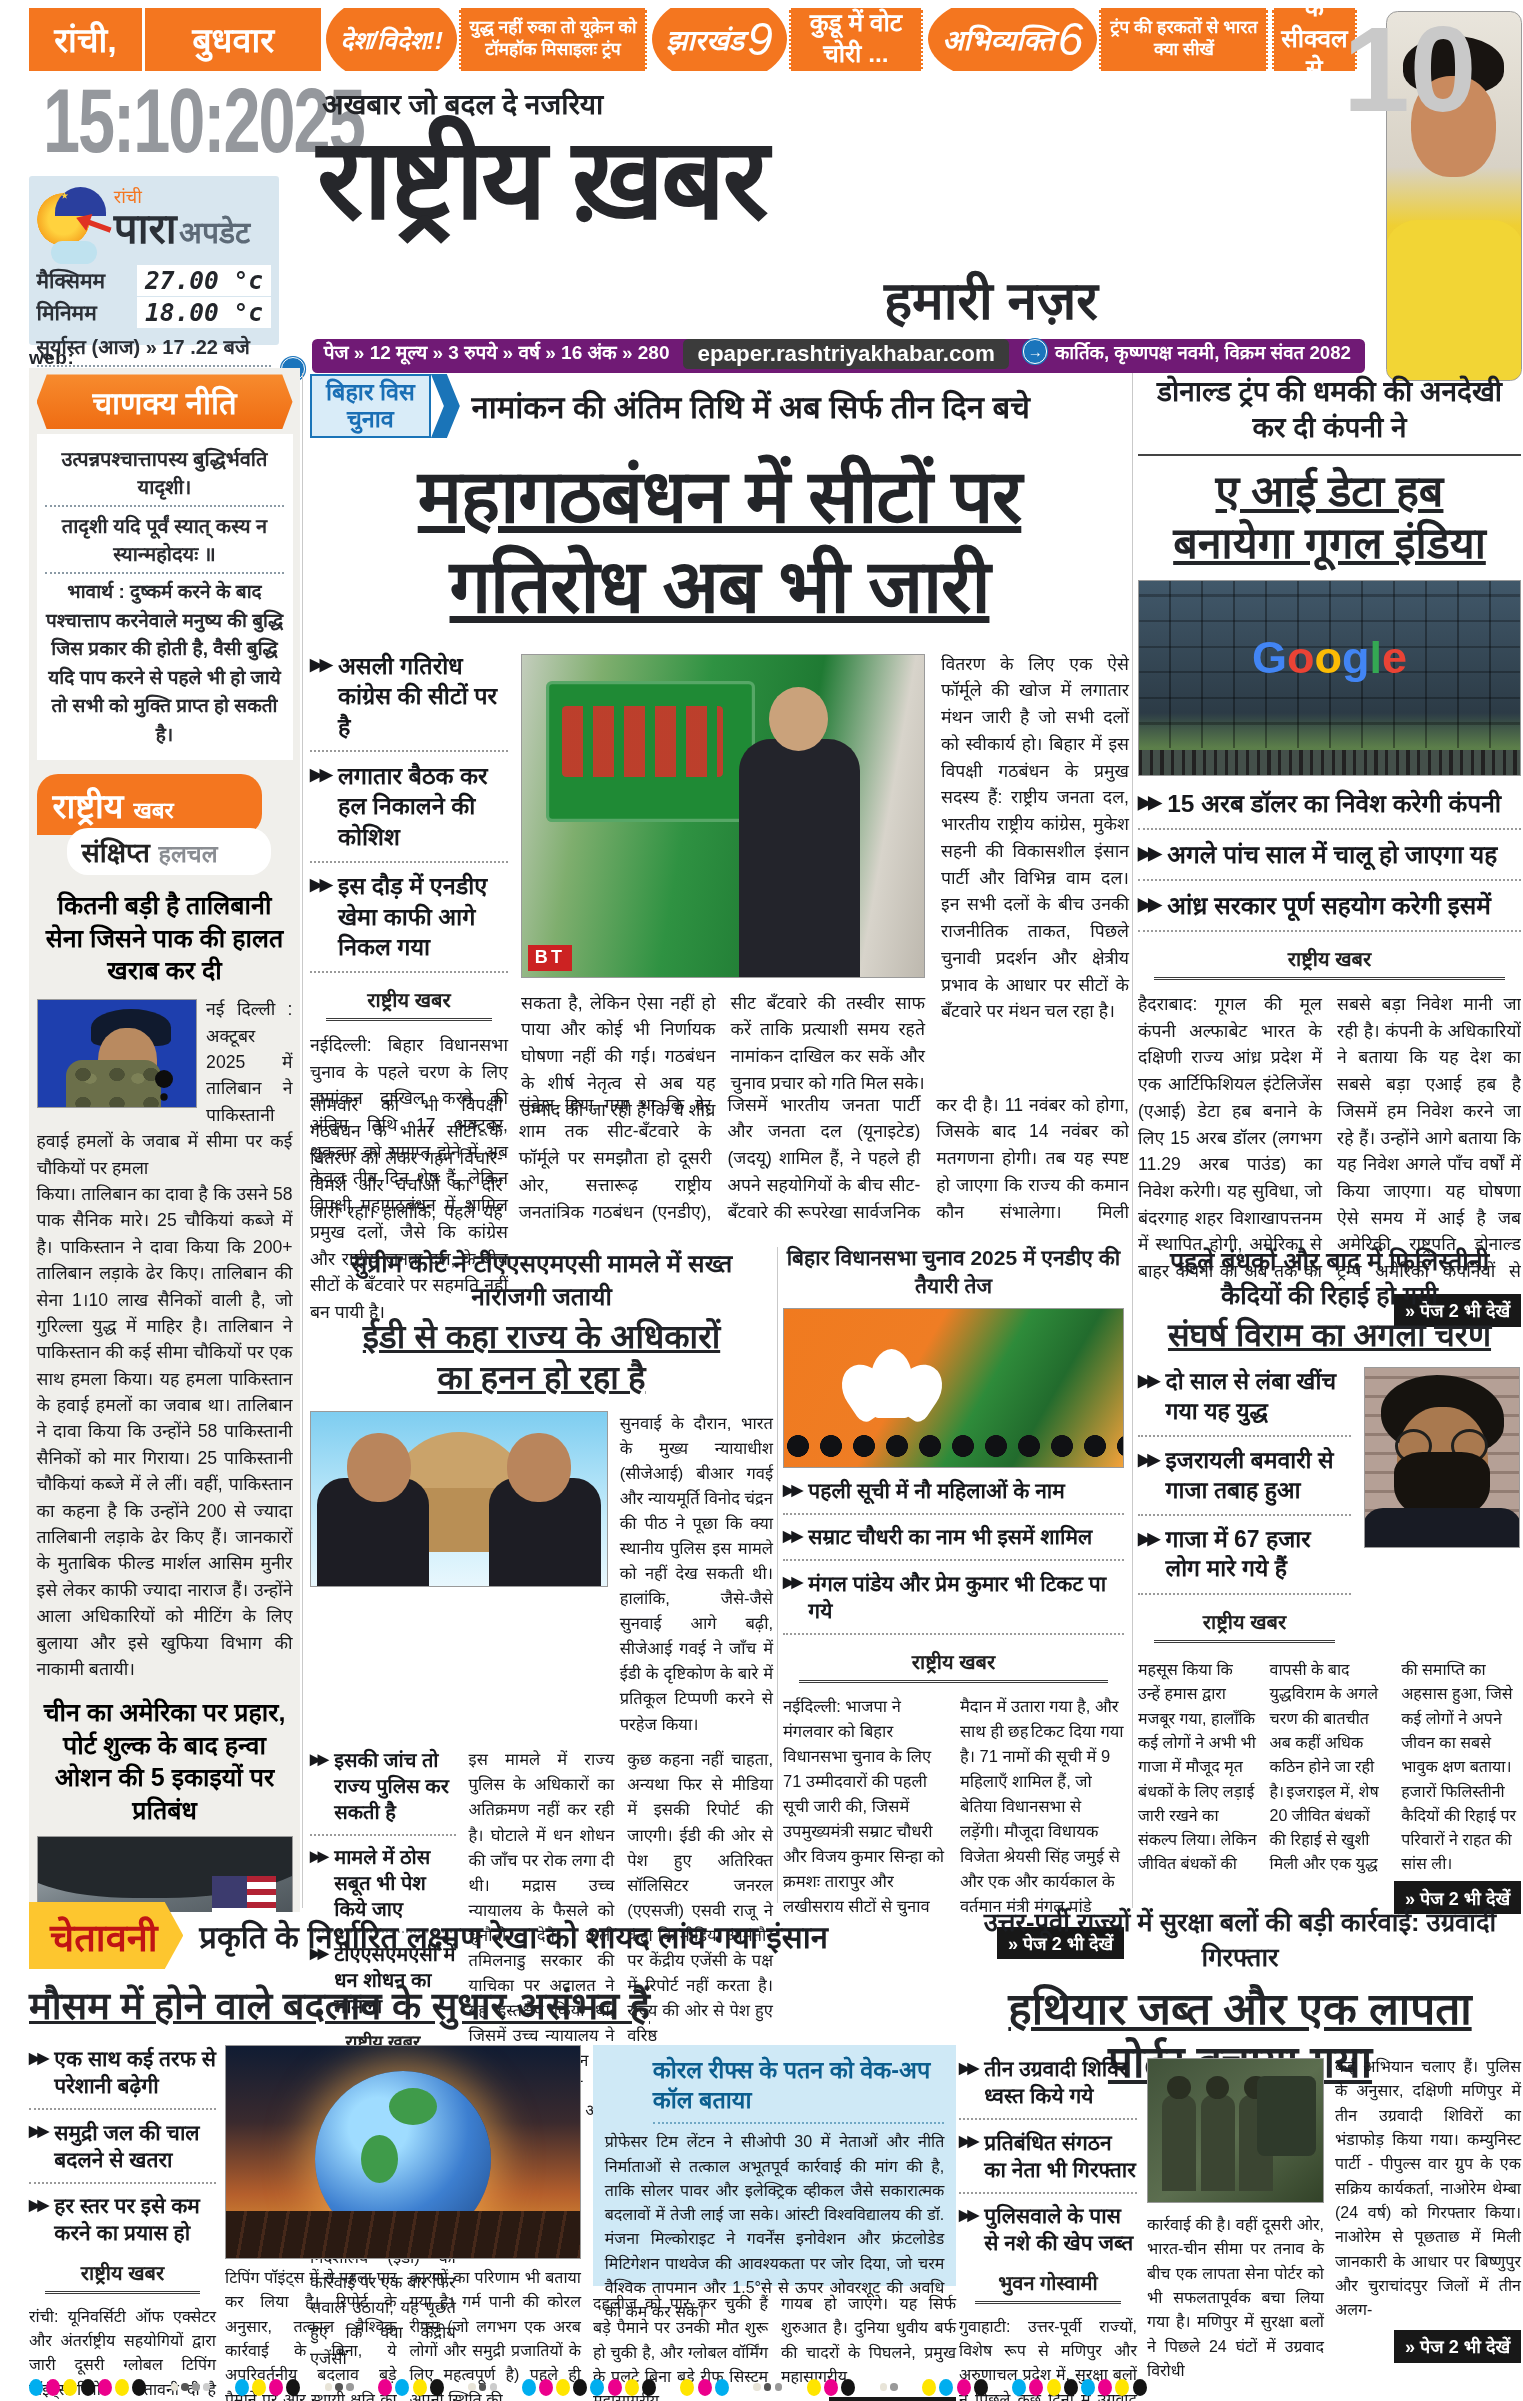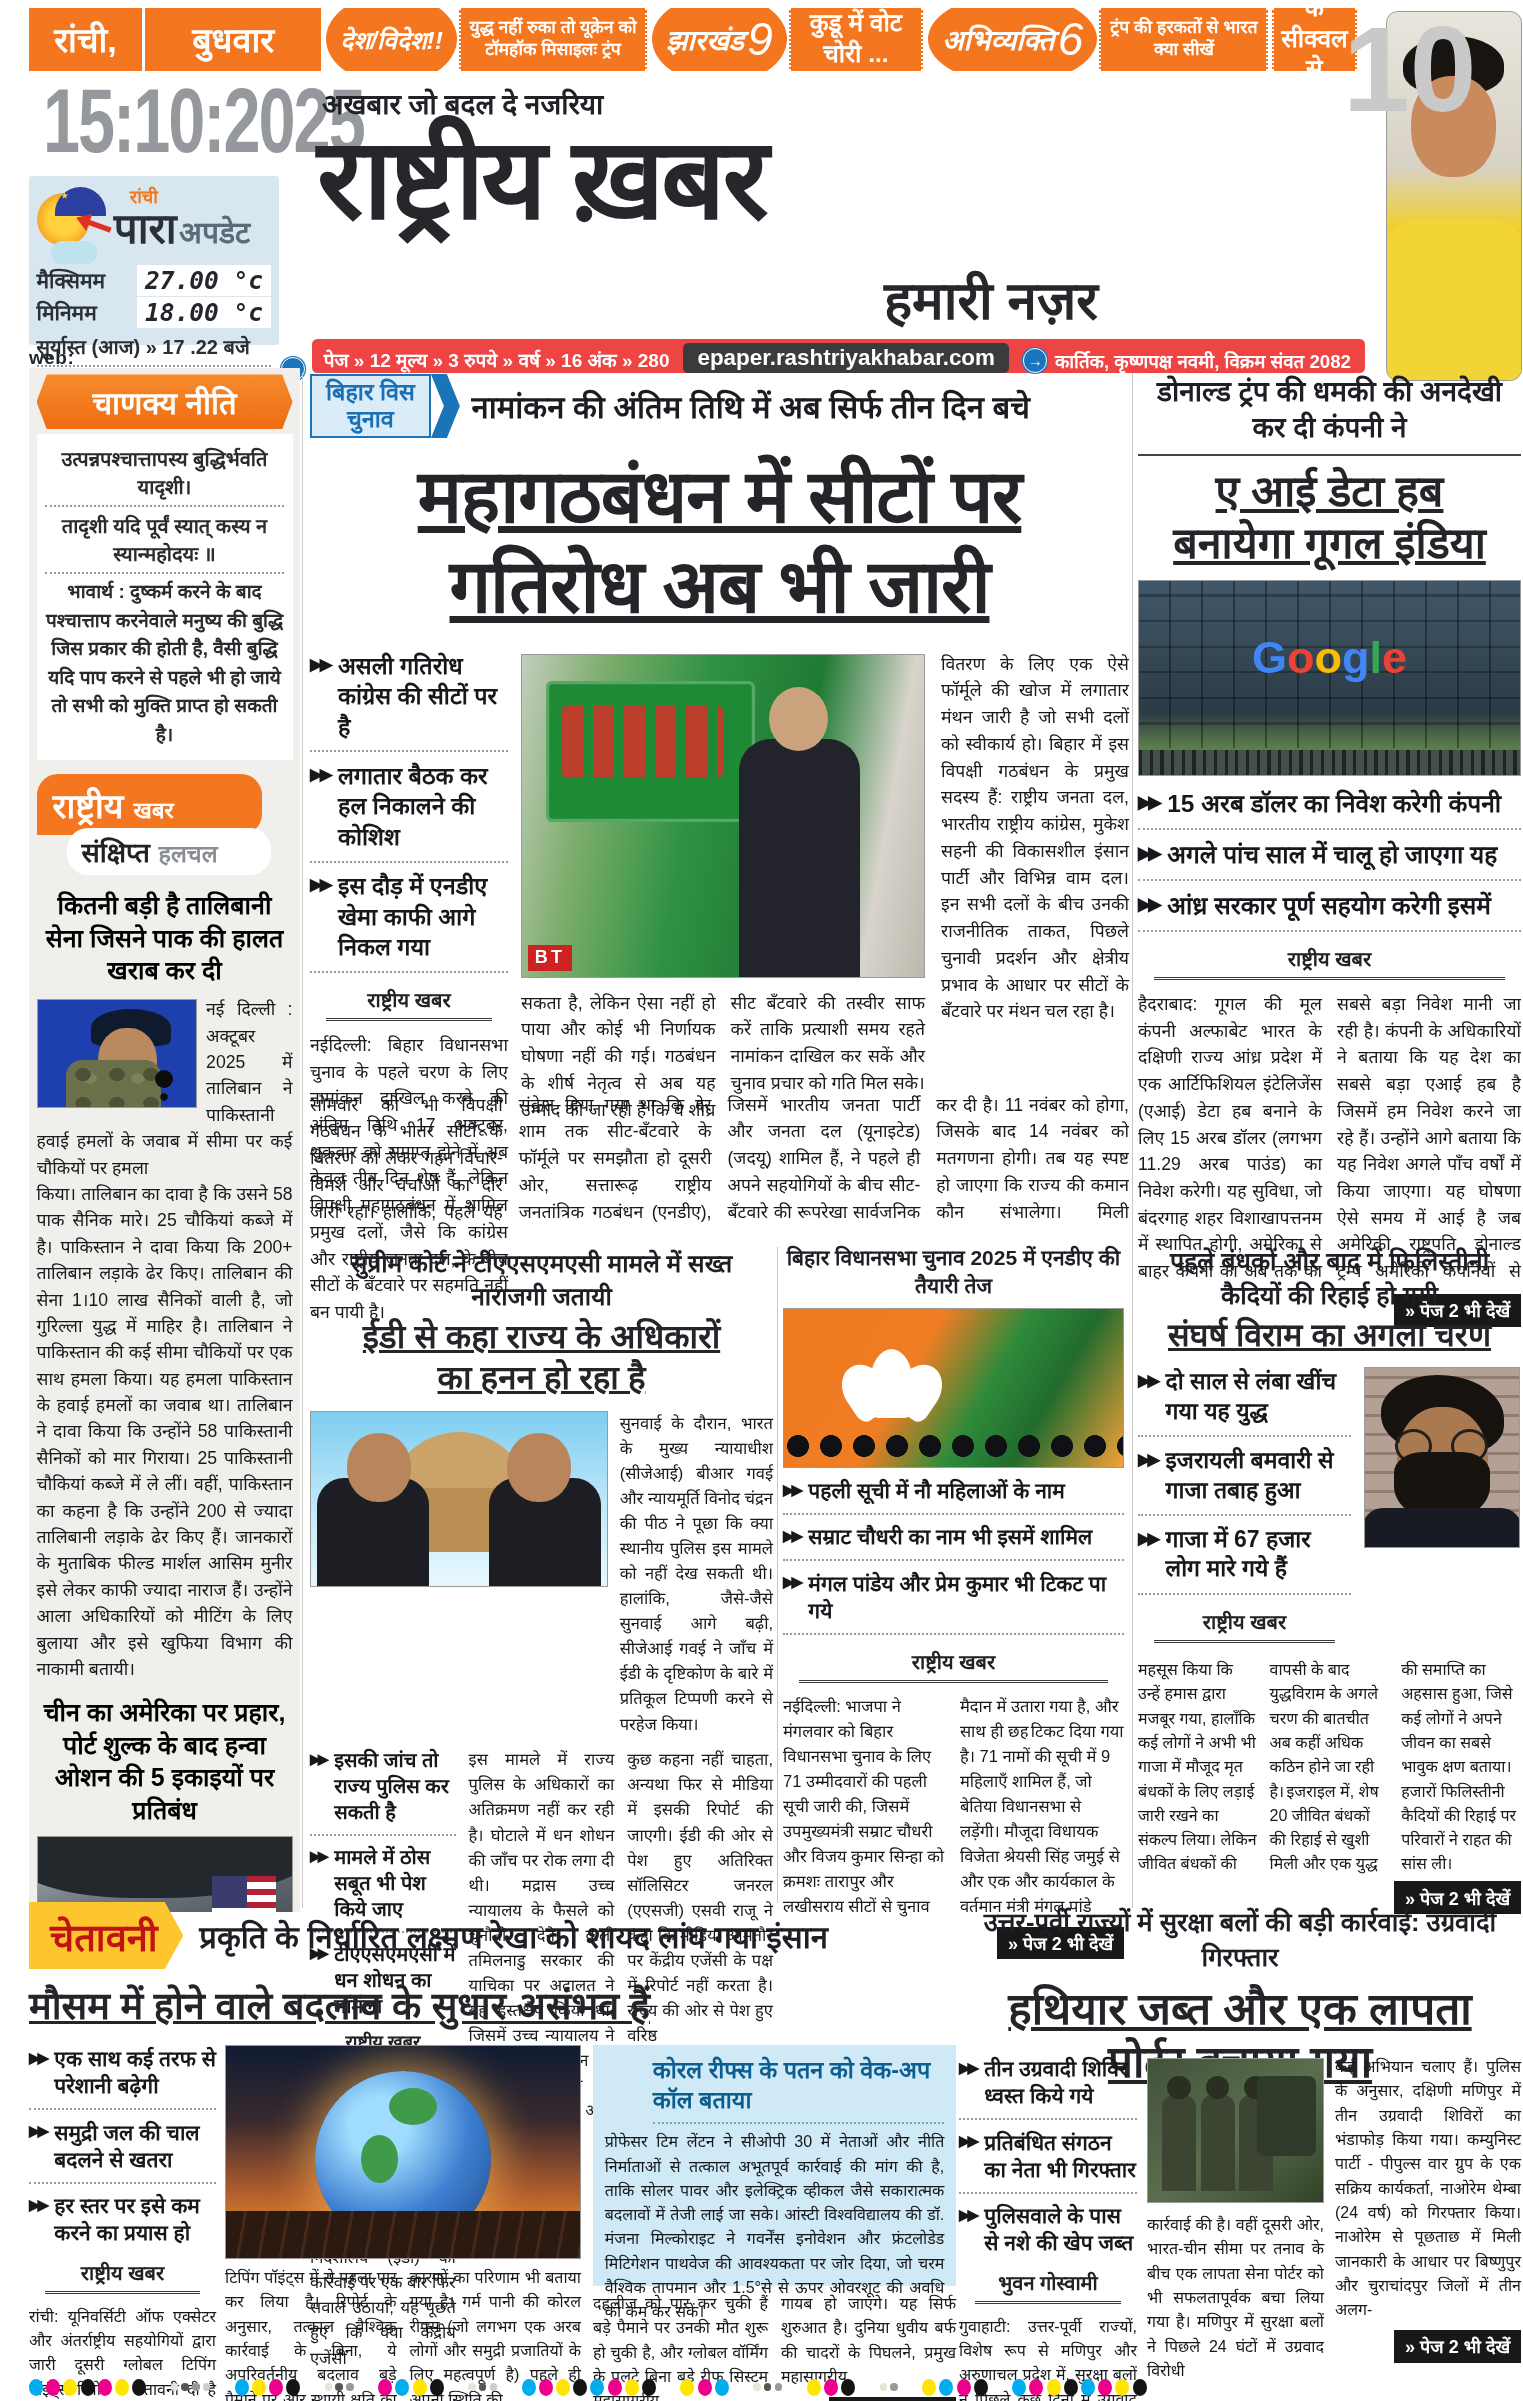--- a/index.html
+++ b/index.html
@@ -24,34 +24,34 @@
   
   .dateline { position:absolute; left:43px; top:76px; font-size:90px; font-weight:bold; color:#95989d; letter-spacing:-2.7px; transform:scaleX(.74); transform-origin:left top; line-height:1; }
   .weather { position:absolute; left:29px; top:176px; width:250px; height:169px; background:#d8e6ef; border-radius:3.2px; padding:7.5px 8.5px 5.3px 7.5px; }
   .weather .toprow { display:flex; gap:5.3px; }
   .mascot { position:relative; width:72px; height:80px; flex:0 0 auto; }
   .mascot .sun { position:absolute; left:0; top:9.6px; width:53px; height:53px; border-radius:50%; background:radial-gradient(circle,#ffd23e 0 40%,#f7a823 70%,transparent 71%); }
   .mascot .umb { position:absolute; left:18px; top:3.2px; width:51px; height:29px; border-radius:51px 51px 0 0; background:#2a3f9e; }
   .mascot .umb i { position:absolute; left:6.4px; top:5.3px; width:7.5px; height:7.5px; background:#ffd23e; clip-path:polygon(50% 0,61% 35%,98% 35%,68% 57%,79% 91%,50% 70%,21% 91%,32% 57%,2% 35%,39% 35%); }
   .mascot .arrow { position:absolute; right:-3.2px; top:31px; width:37px; height:18px; background:#e03223; clip-path:polygon(0 35%,62% 35%,62% 0,100% 50%,62% 100%,62% 65%,0 65%); transform:rotate(200deg); }
   .mascot .cloud { position:absolute; left:14px; bottom:0; width:46px; height:22.4px; background:#bfe2ef; border-radius:21px; }
-  .weather .city { color:#f4761f; font-weight:bold; font-size:18px;margin-left:16px; }
+  .weather .city { color:#f4761f; font-weight:normal; font-size:18px; }
   .weather .para { font-size:42px; font-weight:bold; color:#2b3037; line-height:1;text-align:right; }
   .weather .upd { font-size:30px; color:#5d6a77; font-weight:bold; }
   .wrow { display:flex; align-items:center; justify-content:space-between; margin-top:1.1px; }
   .wlabel { font-size:21px; font-weight:bold; color:#2b3037; }
   .wval { background:#fff; font-family:"DejaVu Sans Mono", monospace; font-style:italic; font-weight:bold; font-size:24.5px; padding:1.1px 7.5px; color:#23262b; }
   .sunrow { font-size:20px; font-weight:bold; color:#2b3037; margin-top:5.3px; }
   .dotline { border-bottom:2.1px dotted #8b9aa5; margin:4.3px 0; }
   .webline { position:absolute; left:29px; top:347px; width:250px; font-size:19px; font-weight:bold; color:#23262b; letter-spacing:0.5px; display:flex; align-items:center; gap:5.3px; }
   .bluecirc { width:24.5px; height:24.5px; border-radius:50%; background:#1b75bc; color:#fff; display:inline-flex; align-items:center; justify-content:center; font-size:15px; font-weight:bold; border:1.6px solid #fff; box-shadow:0 0 0 1.1px #1b75bc; flex:0 0 auto; }
   .tagline { position:absolute; left:322px; top:84px; font-size:28px; font-weight:bold; color:#202226; }
   .mast-title { position:absolute; left:317px; top:109px; width:799px; font-size:113px; font-weight:bold; color:#26272b; letter-spacing:-3.2px; line-height:1.25; white-space:nowrap; }
   .mast-sub { position:absolute; left:693px; top:262px; width:405px; text-align:right; font-size:53px; font-weight:bold; color:#26272b; }
-  .infobar { position:absolute; left:312px; top:339px; width:1053px; height:34px; background:#ef4444; border-radius:5.3px; display:flex; align-items:flex-end; gap:14px; padding:0 11.7px; }
+  .infobar { position:absolute; left:312px; top:339px; width:1053px; height:34px; background:#701a75; border-radius:5.3px; display:flex; align-items:flex-start; gap:14px; padding:0 11.7px; }
   .infobar .left { color:#fff; font-weight:bold; font-size:19px; white-space:nowrap; }
   .infobar .epaper { background:#3b3b3b; color:#fff; font-weight:bold; font-size:22.4px; padding:2.1px 14px; border-radius:5.3px; white-space:nowrap; }
   .infobar .right { color:#fff; font-weight:bold; font-size:18.7px; display:flex; align-items:center; gap:7.5px; white-space:nowrap; }
 
   
   .kicker { font-weight:bold; color:#1d1f24; text-align:center; }
   .headline { font-weight:bold; color:#232529; text-align:center; line-height:1.22;text-decoration:underline; }
   .bullet { display:flex; gap:8.5px; font-weight:bold; color:#17181c; line-height:1.3; align-items:flex-start; }
   .bullet .mark { font-size:.72em; letter-spacing:-3.2px; margin-top:.18em; flex:0 0 auto; }
   .dotdiv { border-bottom:2.1px dotted #9a9a9a; margin:8.5px 0; }

